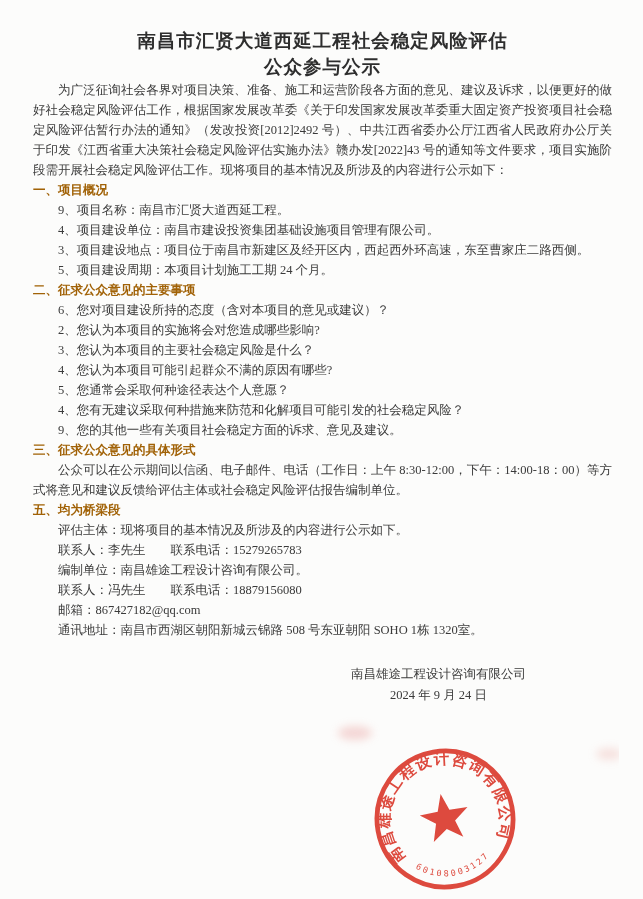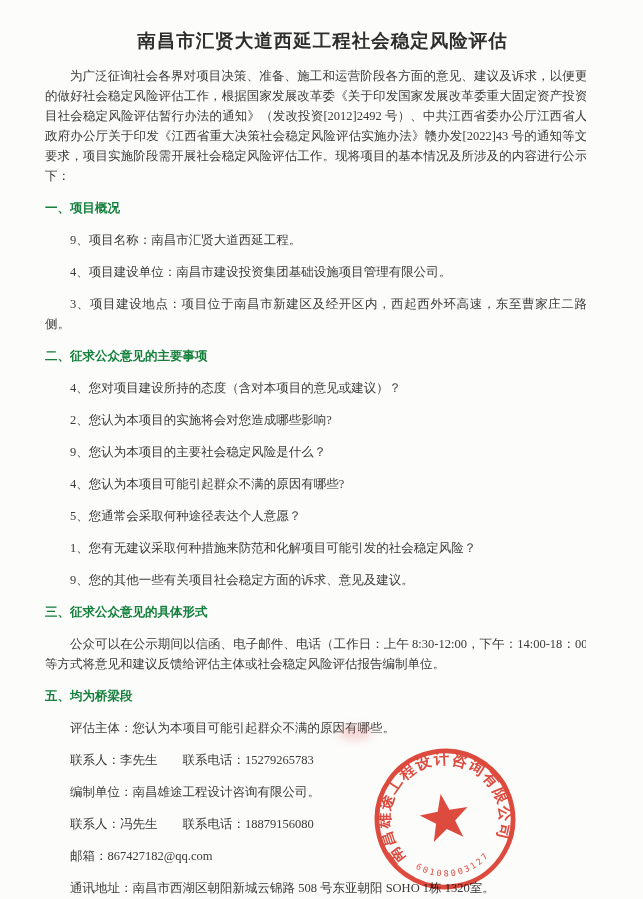--- a/index.html
+++ b/index.html
@@ -4,74 +4,77 @@
 <style>
   html,body{margin:0;padding:0;}
   body{background:#fcfcfb;}
   .page{
     position:relative;
     width:586px;height:899px;
     background:#fcfcfb;
     font-family:"Liberation Serif","DejaVu Serif",serif;
     color:#3a3a3a;
     overflow:hidden;
+    padding-left:33px;
   }
   .content{position:absolute;left:33px;top:28px;width:579px;}
   .title{ text-align:center;font-weight:bold;color:#2e2e2e;
           font-size:18.5px;line-height:26px;letter-spacing:1px;}
   .title p{margin:0;}
-  .bodytext p{margin:12px;font-size:12.5px;line-height:20px;text-align:justify;}
+  .bodytext p{margin:0;font-size:12.5px;line-height:20px;text-align:justify;}
   .intro{margin-top:14px;}
   p.ind{text-indent:2em;}
-  p.head{font-weight:bold;color:#15803d;}
+  p.head{font-weight:bold;color:#a16207;}
   .sig{display:flex;justify-content:flex-end;padding-right:86px;margin-top:24px;}
   .sigin{text-align:center;}
   .sigin p{margin:0;font-size:12.5px;line-height:21px;text-align:center;}
   .stamp{
     position:absolute;left:360px;top:734px;width:170px;height:170px;
     transform:rotate(-10deg);
     opacity:.9;mix-blend-mode:multiply;
   }
   .smudge{position:absolute;border-radius:50%;filter:blur(4px);}
   .smudge.s1{left:338px;top:726px;width:34px;height:14px;background:rgba(226,120,115,.28);}
   .smudge.s2{left:596px;top:748px;width:26px;height:12px;background:rgba(226,130,125,.22);}
 </style>
 </head>
 <body>
 
 <div class="page">
   <div class="content">
 
     <div class="title">
       <p>南昌市汇贤大道西延工程社会稳定风险评估</p>
+      <p>公众参与公示</p>
     </div>
 
     <div class="bodytext">
       <p class="ind intro">为广泛征询社会各界对项目决策、准备、施工和运营阶段各方面的意见、建议及诉求，以便更好的做好社会稳定风险评估工作，根据国家发展改革委《关于印发国家发展改革委重大固定资产投资项目社会稳定风险评估暂行办法的通知》（发改投资[2012]2492 号）、中共江西省委办公厅江西省人民政府办公厅关于印发《江西省重大决策社会稳定风险评估实施办法》赣办发[2022]43 号的通知等文件要求，项目实施阶段需开展社会稳定风险评估工作。现将项目的基本情况及所涉及的内容进行公示如下：</p>
 
       <p class="head">一、项目概况</p>
       <p class="ind">9、项目名称：南昌市汇贤大道西延工程。</p>
       <p class="ind">4、项目建设单位：南昌市建设投资集团基础设施项目管理有限公司。</p>
       <p class="ind">3、项目建设地点：项目位于南昌市新建区及经开区内，西起西外环高速，东至曹家庄二路西侧。</p>
+      <p class="ind">5、项目建设周期：本项目计划施工工期 24 个月。</p>
 
       <p class="head">二、征求公众意见的主要事项</p>
-      <p class="ind">4、您对项目建设所持的态度（含对本项目的意见或建议）？</p>
+      <p class="ind">6、您对项目建设所持的态度（含对本项目的意见或建议）？</p>
       <p class="ind">2、您认为本项目的实施将会对您造成哪些影响?</p>
-      <p class="ind">9、您认为本项目的主要社会稳定风险是什么？</p>
+      <p class="ind">3、您认为本项目的主要社会稳定风险是什么？</p>
       <p class="ind">4、您认为本项目可能引起群众不满的原因有哪些?</p>
       <p class="ind">5、您通常会采取何种途径表达个人意愿？</p>
-      <p class="ind">1、您有无建议采取何种措施来防范和化解项目可能引发的社会稳定风险？</p>
+      <p class="ind">4、您有无建议采取何种措施来防范和化解项目可能引发的社会稳定风险？</p>
       <p class="ind">9、您的其他一些有关项目社会稳定方面的诉求、意见及建议。</p>
 
       <p class="head">三、征求公众意见的具体形式</p>
       <p class="ind">公众可以在公示期间以信函、电子邮件、电话（工作日：上午 8:30-12:00，下午：14:00-18：00）等方式将意见和建议反馈给评估主体或社会稳定风险评估报告编制单位。</p>
 
 
       <p class="head">五、均为桥梁段</p>
-      <p class="ind">评估主体：您认为本项目可能引起群众不满的原因有哪些。</p>
+      <p class="ind">评估主体：现将项目的基本情况及所涉及的内容进行公示如下。</p>
       <p class="ind">联系人：李先生　　联系电话：15279265783</p>
       <p class="ind">编制单位：南昌雄途工程设计咨询有限公司。</p>
       <p class="ind">联系人：冯先生　　联系电话：18879156080</p>
       <p class="ind">邮箱：867427182@qq.com</p>
       <p class="ind">通讯地址：南昌市西湖区朝阳新城云锦路 508 号东亚朝阳 SOHO 1栋 1320室。</p>
     </div>
 
     <div class="sig">
       <div class="sigin">
         <p>南昌雄途工程设计咨询有限公司</p>

